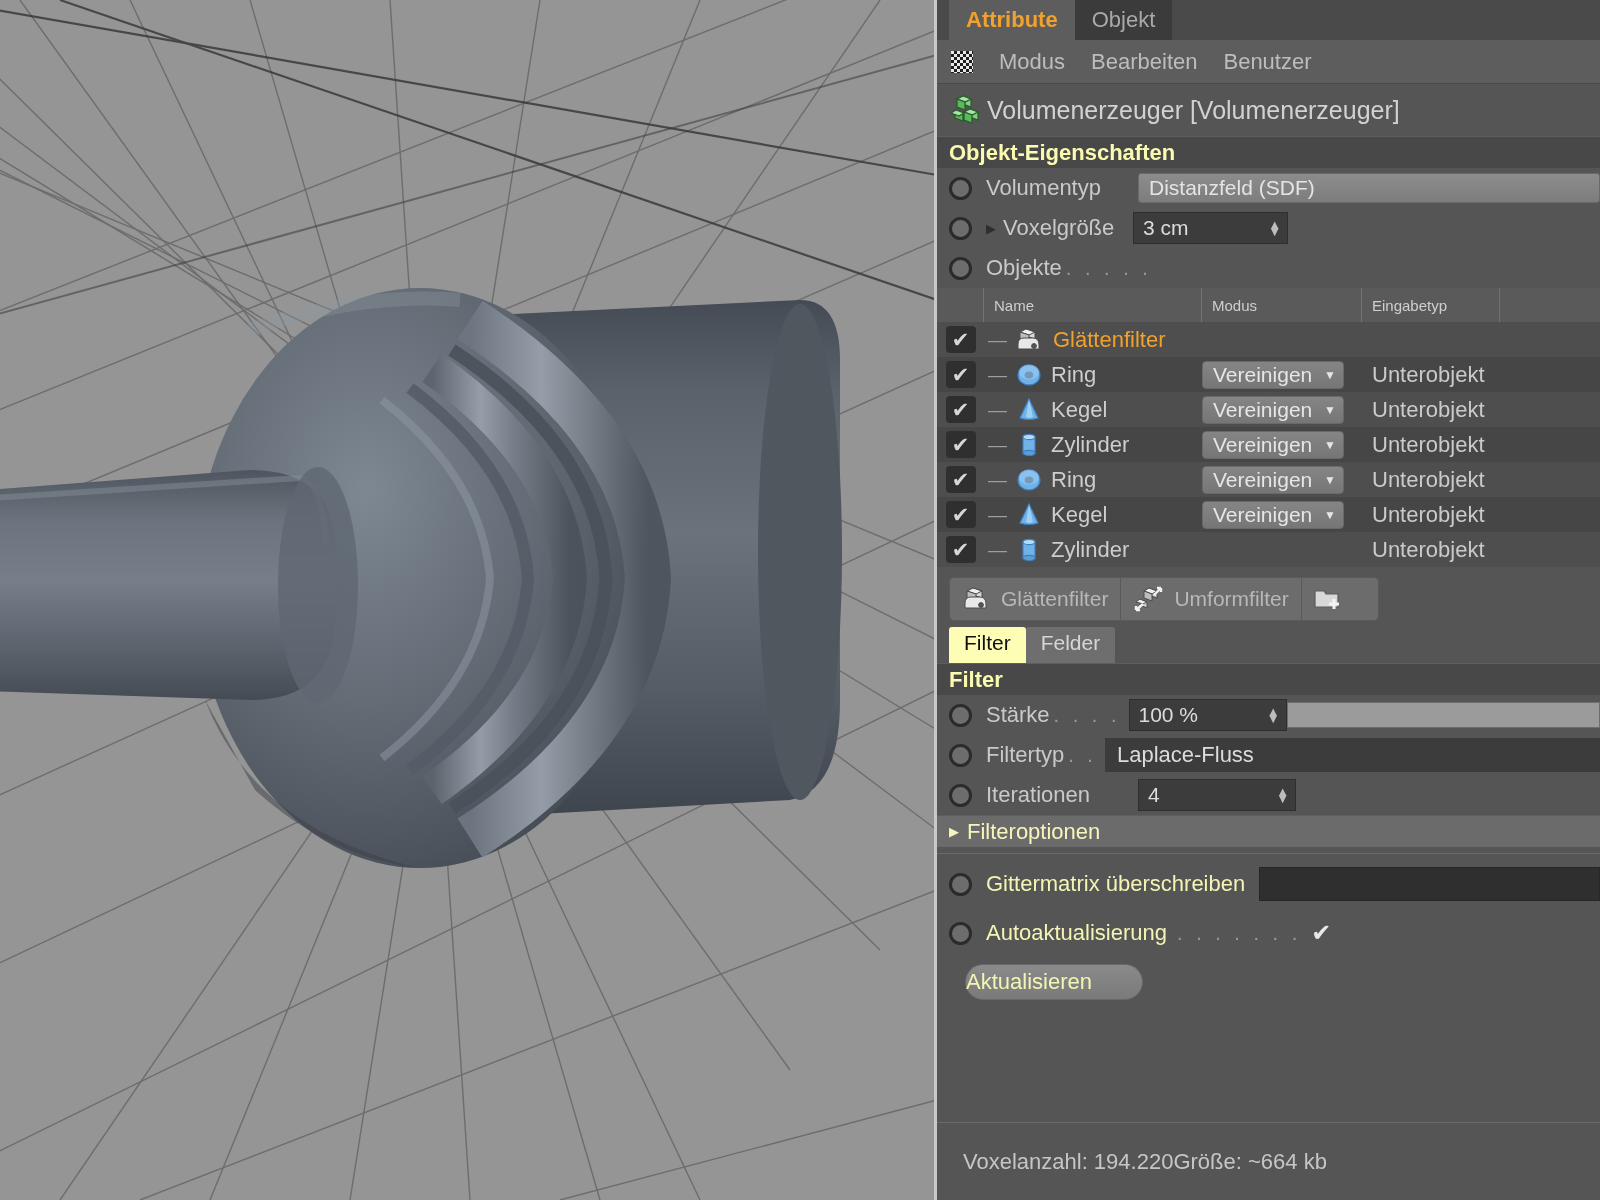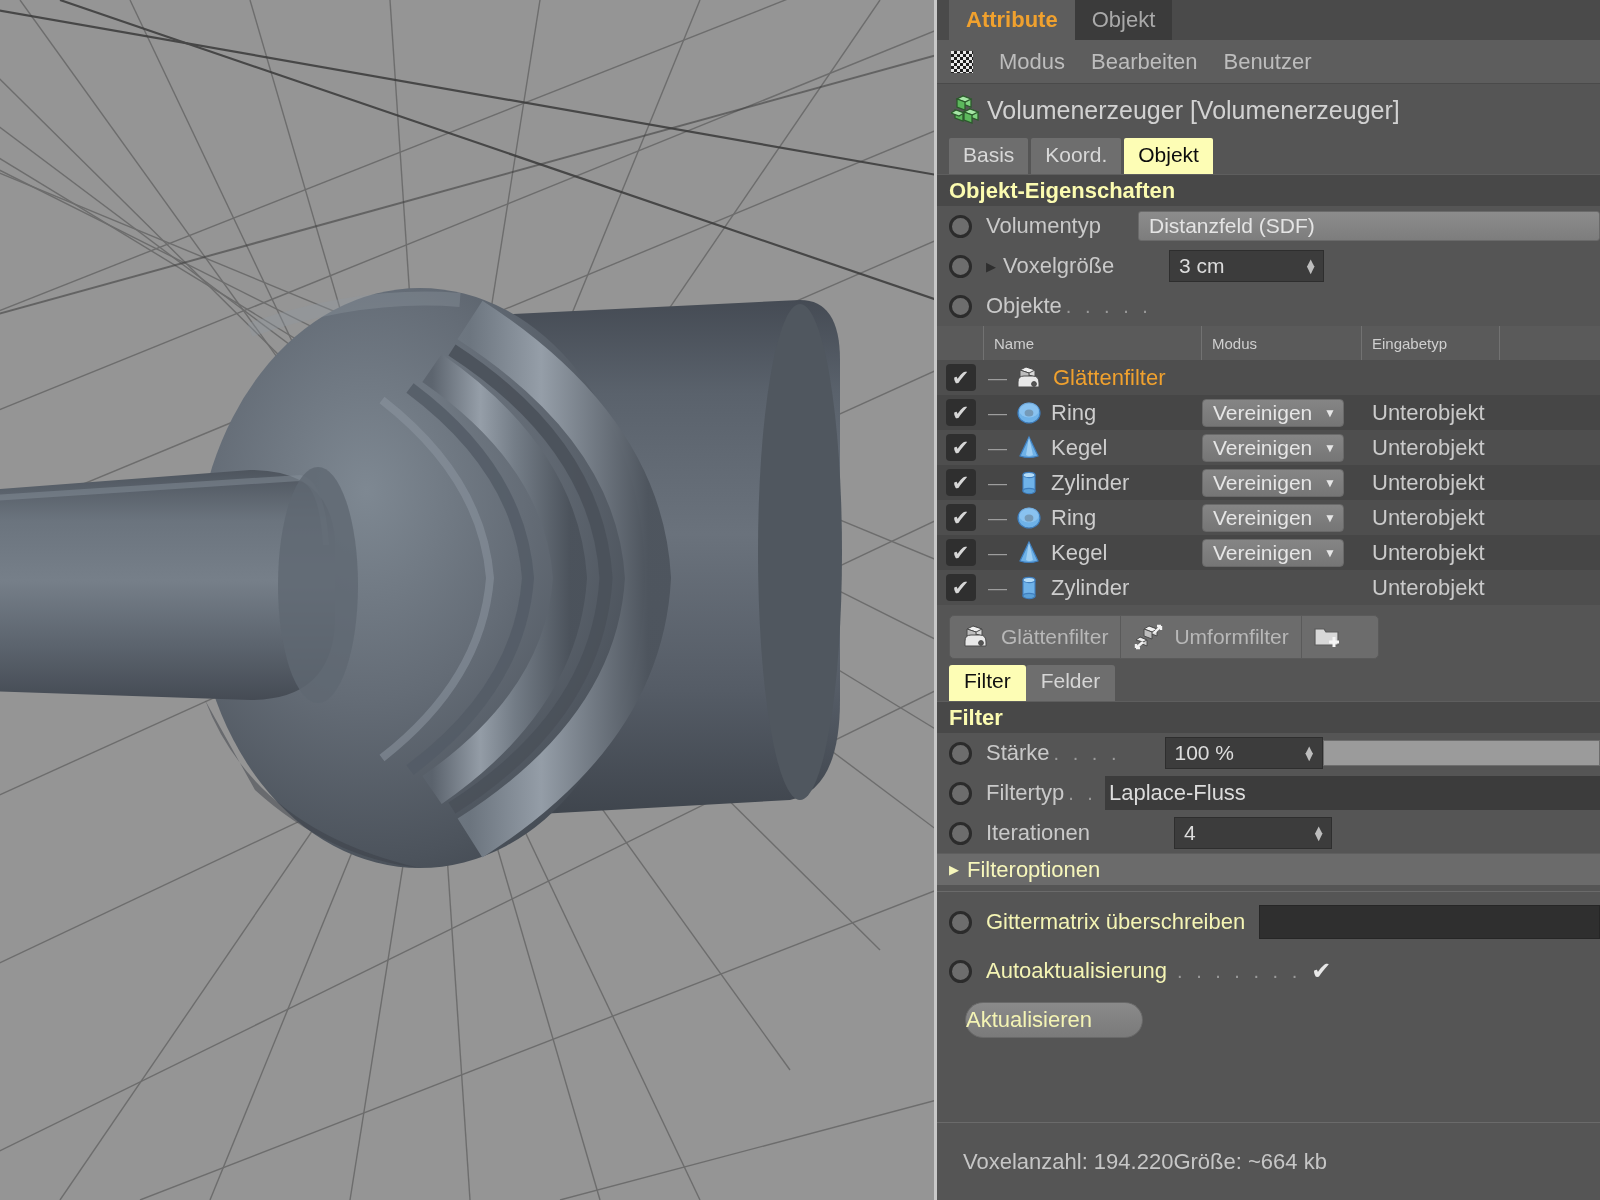--- a/index.html
+++ b/index.html
@@ -110,26 +110,26 @@
   .btnfield {
     height: 30px; background: linear-gradient(#8c8c8c, #7d7d7d);
     border: 1px solid #6a6a6a; border-radius: 3px;
     display: flex; align-items: center; padding: 0 10px;
     color: #e4e4e4; font-size: 21px;
   }
   .numfield {
     height: 32px; background: #3c3c3c;
     border: 1px solid #2e2e2e;
     display: flex; align-items: center; justify-content: space-between;
-    padding: 0 6px 0 9px; color: #dcdcdc; font-size: 21px; margin-left: 36px;
+    padding: 0 6px 0 9px; color: #dcdcdc; font-size: 21px;
   }
   .spin { display: flex; flex-direction: column; line-height: 0.55; font-size: 13px; color: #bdbdbd; }
   .flatfield {
     height: 34px; background: #3c3c3c;
-    display: flex; align-items: center; padding-left: 4px;
+    display: flex; align-items: center; padding-left: 12px;
     color: #dcdcdc; font-size: 22px; flex: 1;
   }
   .slider { height: 26px; background: #9b9b9b; border: 1px solid #6d6d6d; flex: 1; }
   .darkbox { height: 34px; background: #2f2f2f; border: 1px solid #262626; flex: 1; }
 
   
   .tbl { margin: 0; background: #4b4b4b; }
   .thead { display: flex; height: 34px; background: #5a5a5a; font-size: 15px; color: #cfcfcf; }
   .th { display: flex; align-items: center; padding-left: 10px; border-right: 1px solid #727272; }
   .trow { display: flex; height: 35px; align-items: center; font-size: 22px; }
@@ -325,25 +325,20 @@
           <path d="M19 16 L27 19 L27 27 L19 24 Z" fill="#7fd27f"></path>
           <path d="M19 16 L27 19 L21 22 L13 19 Z" fill="#a5e6a5"></path>
           <path d="M13 19 L21 22 L21 30 L13 27 Z" fill="#5cb85c"></path>
           <path d="M4 17 L12 20 L12 28 L4 25 Z" fill="#5cb85c"></path>
           <path d="M4 17 L12 20 L7 23 L-1 20 Z" fill="#a5e6a5" transform="translate(1,0)"></path>
         </g>
       </svg>
       <span class="t">Volumenerzeuger [Volumenerzeuger]</span>
     </div>
 
-    <div class="subtabs">
-      <div class="stab">Basis</div>
-      <div class="stab">Koord.</div>
-      <div class="stab on">Objekt</div>
-    </div>
 
     <div class="sechead">Objekt-Eigenschaften</div>
 
     <div class="prow">
       <div class="knob"></div>
       <div class="plabel" style="width:152px">Volumentyp</div>
       <div class="btnfield" style="flex:1;margin-right:0">
         <span>Distanzfeld (SDF)</span>
       </div>
     </div>

